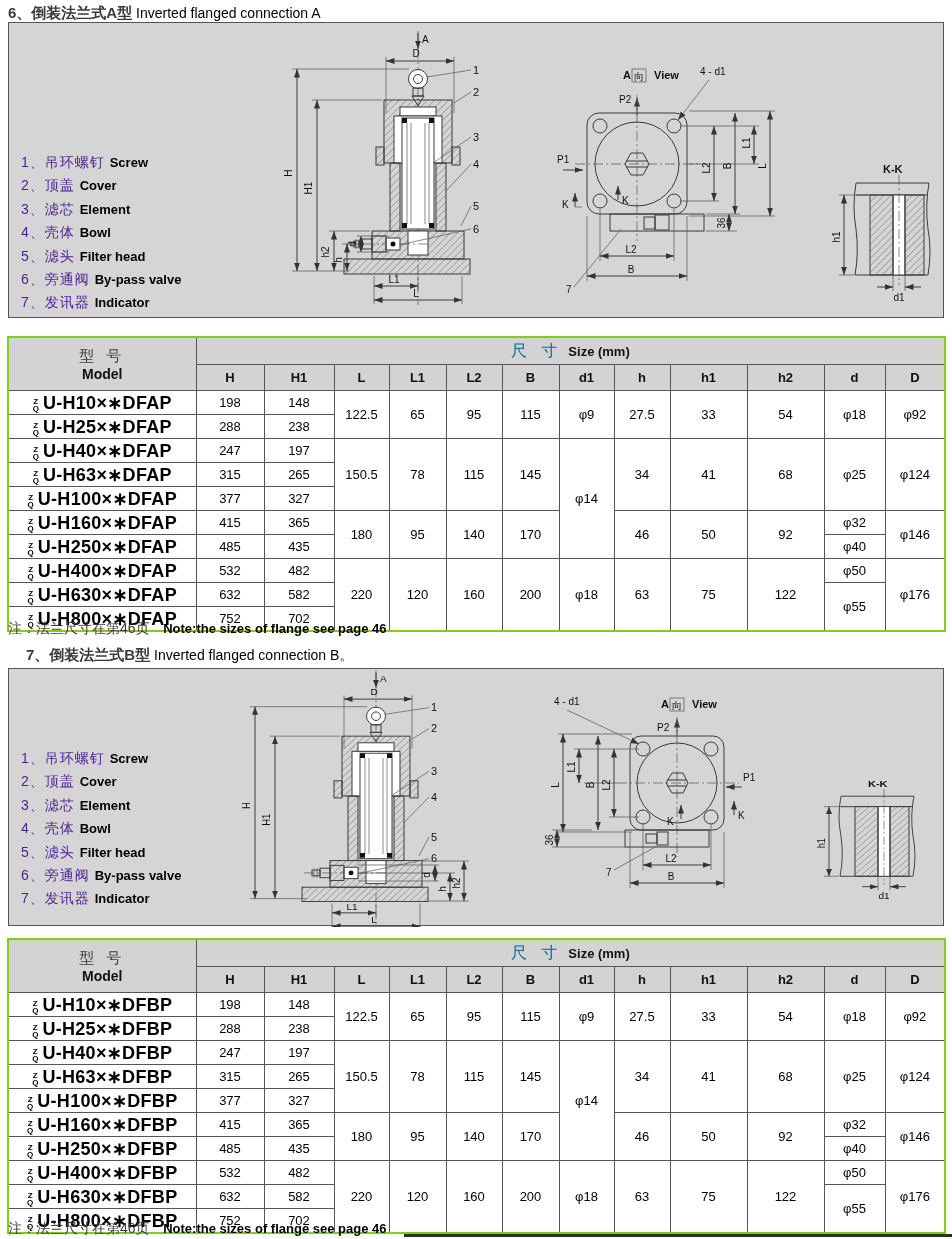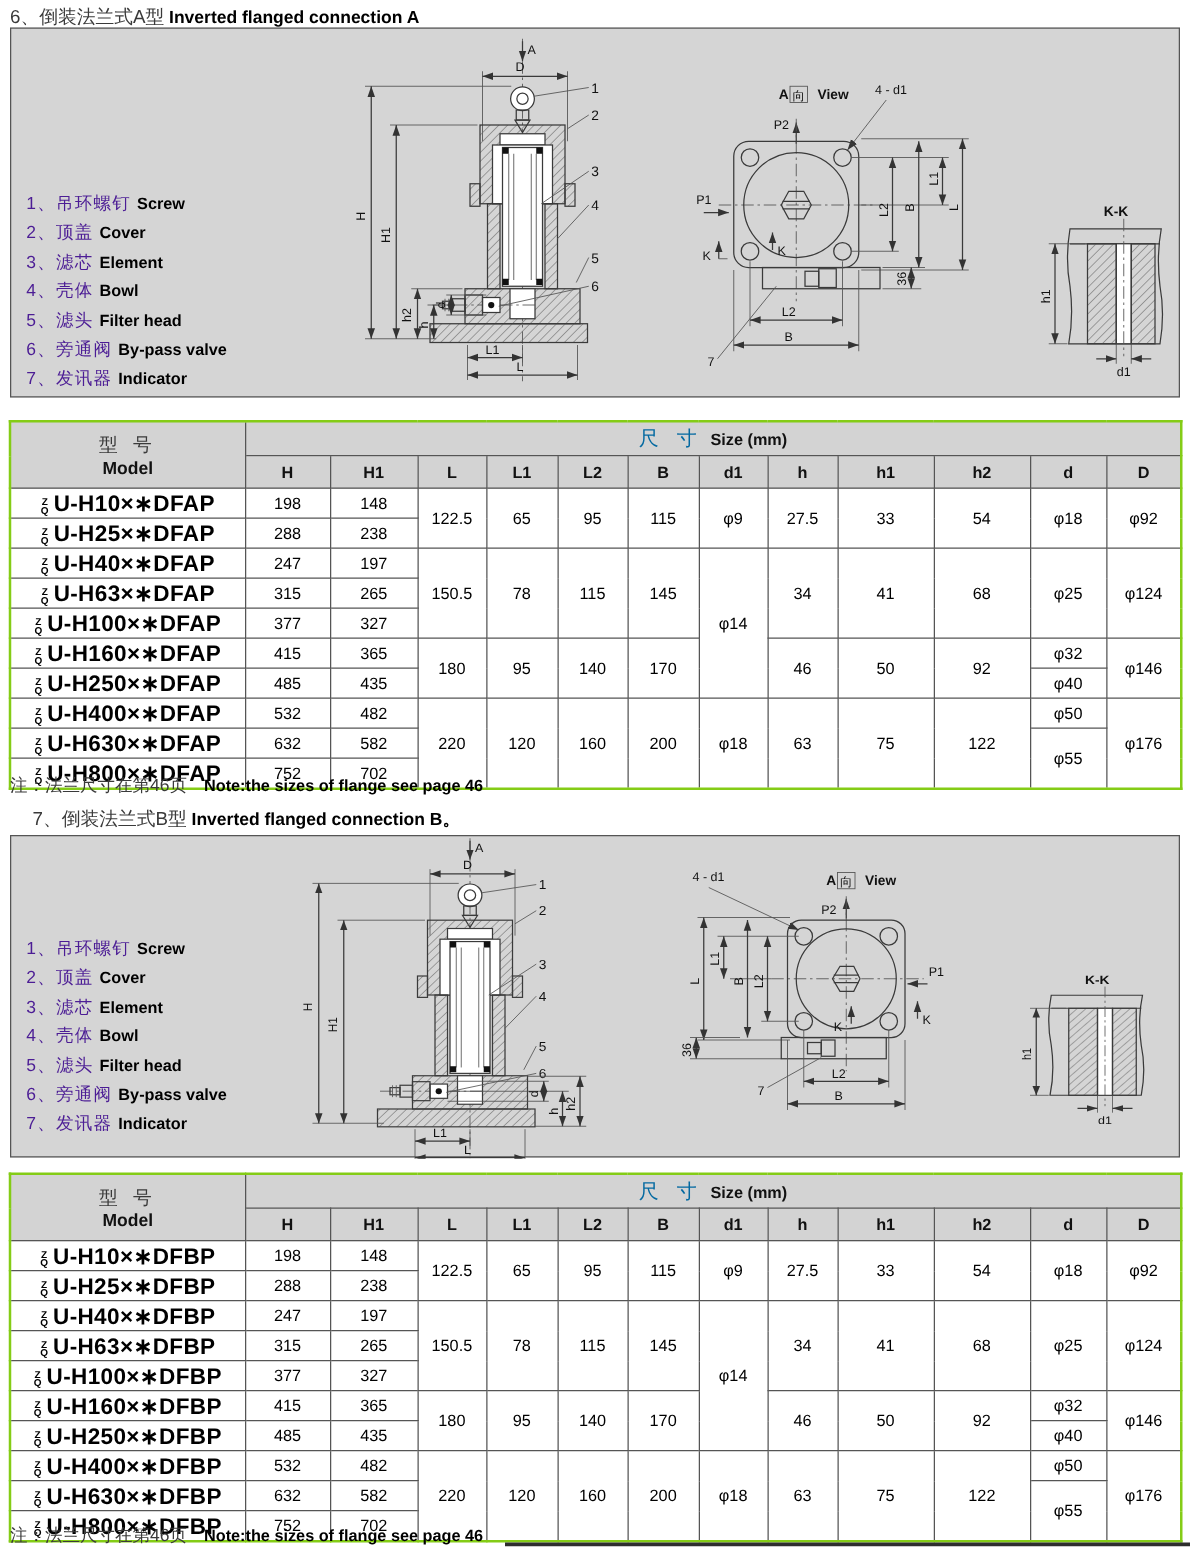--- a/index.html
+++ b/index.html
@@ -1,21 +1,21 @@
 <!DOCTYPE html>
 <html><head>
 <meta charset="utf-8">
 <style>
   html,body{margin:0;padding:0}
   body{width:952px;height:1239px;position:relative;background:#fff;
        font-family:"Liberation Sans",sans-serif;color:#111;overflow:hidden}
   .abs{position:absolute}
   .heading{font-size:14px;white-space:nowrap}
-  .heading .zh{font-size:15px;color:#3a3a3a;font-weight:400}
-  .heading .en{font-weight:700;color:#000}
+  .heading .zh{font-size:15px;color:#3a3a3a;font-weight:700}
+  .heading .en{font-weight:400;color:#000}
   .note{font-size:13px;white-space:nowrap}
   .note .zh{font-size:14px;color:#3a3a3a}
   .note .en{font-weight:700;color:#000;margin-left:10px}
   .panel{background:#d5d5d5;border:1px solid #555;box-sizing:border-box}
   .panel svg{position:absolute;left:0;top:0}
   .parts{position:absolute;left:12px;z-index:2}
   .part{font-size:13px;line-height:22.4px;white-space:nowrap}
   .part .zh{color:#4c1d95;font-size:14px;letter-spacing:1px}
   .part .en{font-weight:700;color:#000}
   table.dims{border-collapse:collapse;table-layout:fixed;width:937px;

